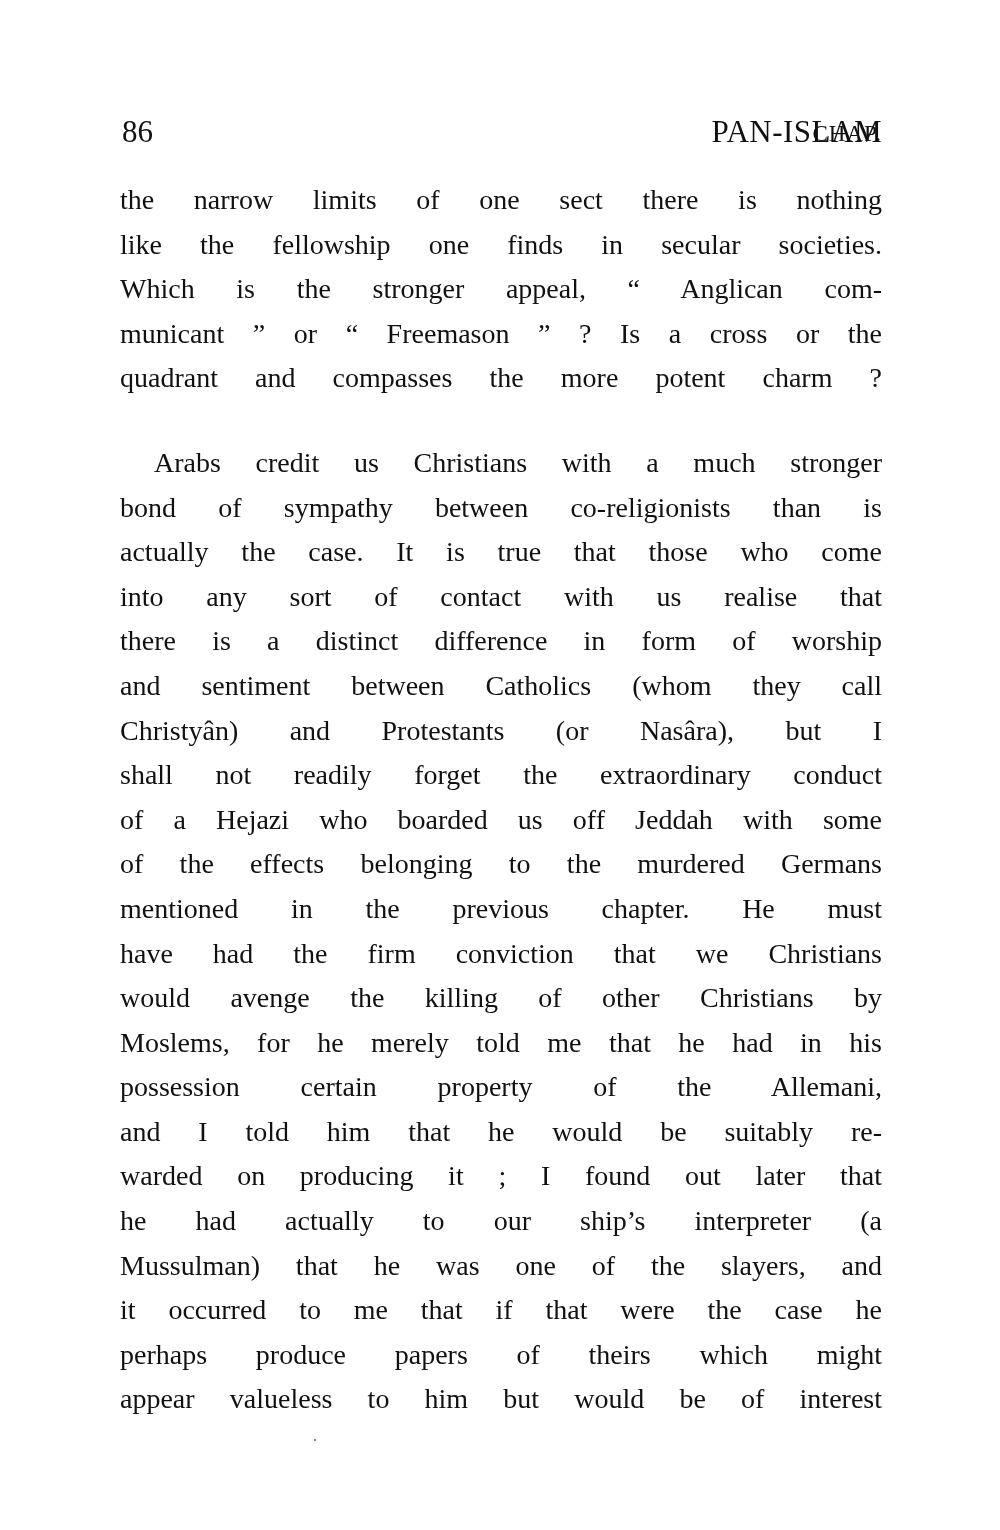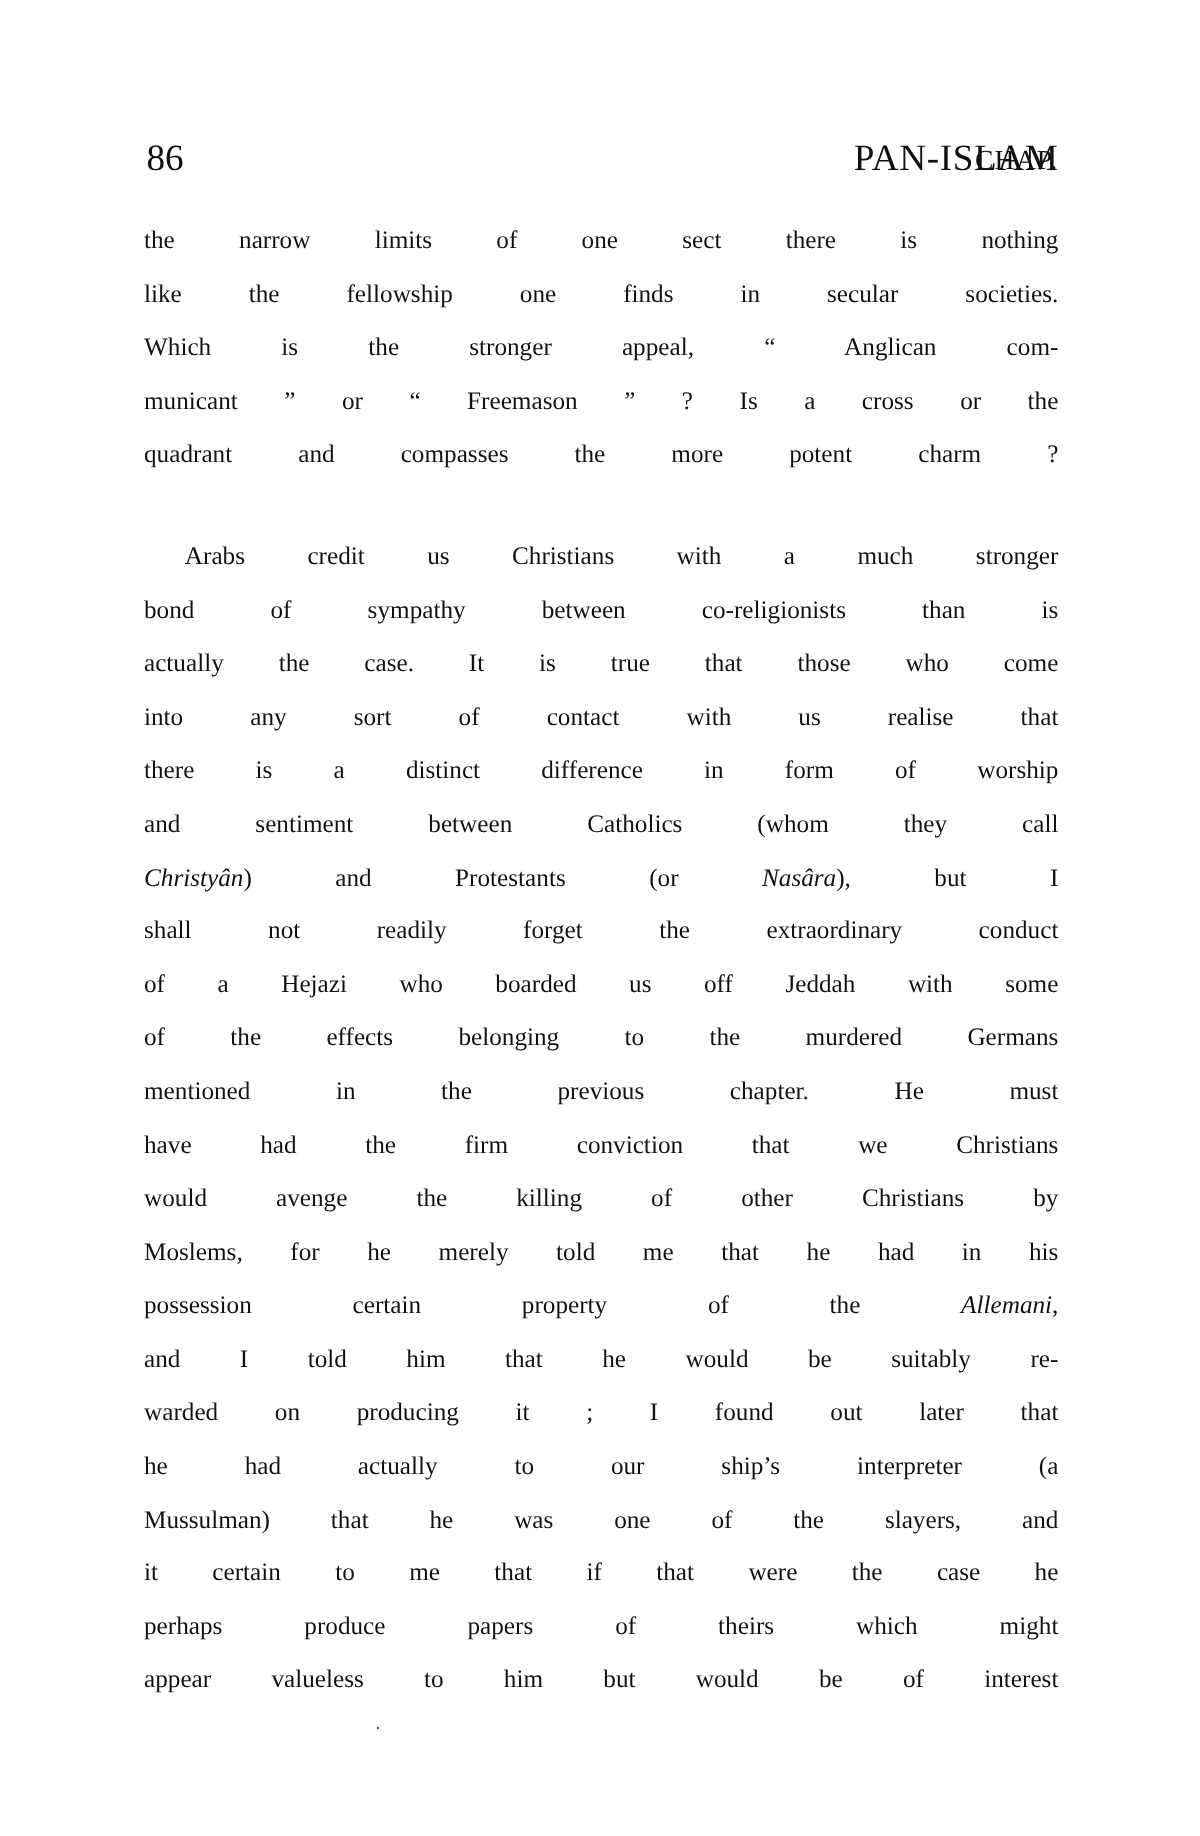--- a/index.html
+++ b/index.html
@@ -51,32 +51,31 @@
     }
     .body-text {
       position: absolute;
       left: 120px;
       top: 178px;
       width: 762px;
     }
     .line {
       height: 44.6px;
       line-height: 44.6px;
-      font-size: 21px;
+      font-size: 28px;
       white-space: nowrap;
       text-align: justify;
       text-align-last: justify;
       -moz-text-align-last: justify;
     }
     .line.indent {
       padding-left: 34px;
       margin-top: 40px;
     }
     .line .it {
-      font-style: italic;
     }
     .speck {
       position: absolute;
       left: 314px;
       top: 1439px;
       width: 2px;
       height: 2px;
       background: #555555;
       border-radius: 1px;
     }
@@ -109,19 +108,19 @@
       <div class="line"><span>of the effects belonging to the murdered Germans</span></div>
       <div class="line"><span>mentioned in the previous chapter.  He must</span></div>
       <div class="line"><span>have had the firm conviction that we Christians</span></div>
       <div class="line"><span>would avenge the killing of other Christians by</span></div>
       <div class="line"><span>Moslems, for he merely told me that he had in his</span></div>
       <div class="line"><span>possession certain property of the </span><span class="it">Allemani</span><span>,</span></div>
       <div class="line"><span>and I told him that he would be suitably re-</span></div>
       <div class="line"><span>warded on producing it ;  I found out later that</span></div>
       <div class="line"><span>he had actually to our ship’s interpreter (a</span></div>
       <div class="line"><span>Mussulman) that he was one of the slayers, and</span></div>
-      <div class="line"><span>it certain to me that if that were the case he</span></div>
+      <div class="line"><span>it occurred to me that if that were the case he</span></div>
       <div class="line"><span>perhaps produce papers of theirs which might</span></div>
       <div class="line"><span>appear valueless to him but would be of interest</span></div>
     </div>
 
   <div class="speck"></div>
 </div>
 
 </body></html>

